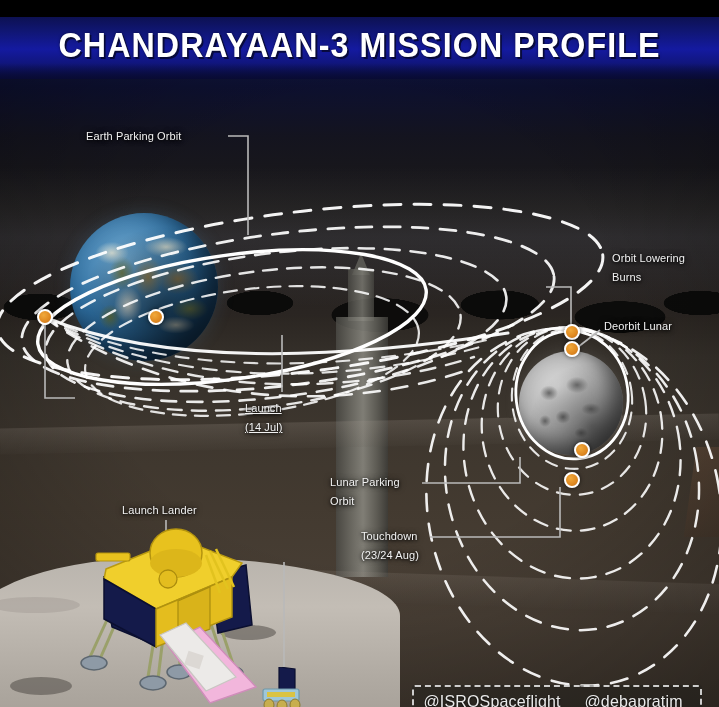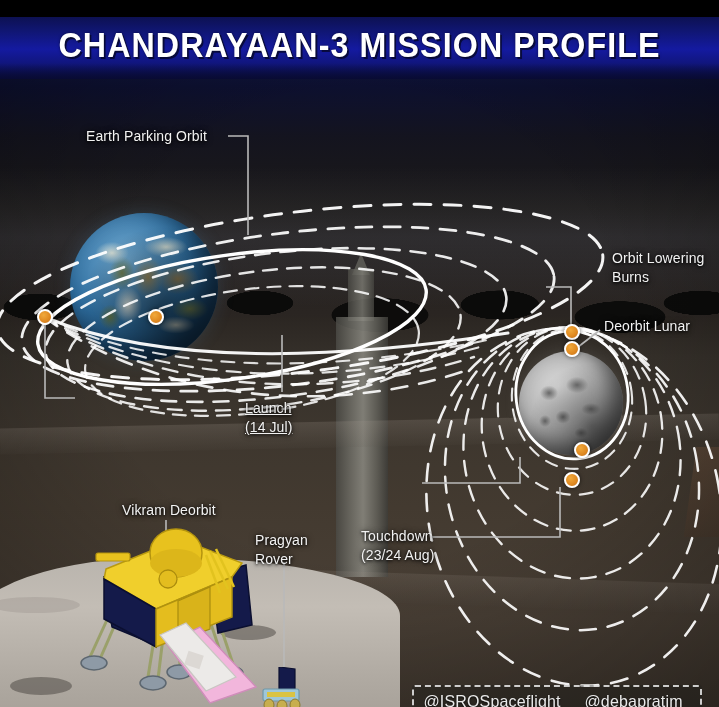--- a/index.html
+++ b/index.html
@@ -152,21 +152,21 @@
     background:radial-gradient(circle at 38% 34%,#f0a93c 0%,#e08a22 55%,#c2701a 100%);
     border:2px solid #ffffff;
     box-sizing:border-box;
     box-shadow:0 0 4px rgba(0,0,0,.6);
   }
 
   
   .label{
     position:absolute;
     color:#f2f2f2;
-    font-size:14px;
+    font-size:11px;
     line-height:19px;
     letter-spacing:.1px;
     text-shadow:0 1px 3px rgba(0,0,0,.95),0 0 6px rgba(0,0,0,.8);
     white-space:pre;
   }
 
   
   .lander{position:absolute;left:60px;top:500px;width:240px;height:190px;}
   .rover{position:absolute;left:255px;top:650px;width:60px;height:46px;}
 
@@ -328,24 +328,24 @@
   <div class="title-banner">
     <div class="title-text">CHANDRAYAAN-3 MISSION PROFILE</div>
   </div>
 
   <div class="label" style="left:86px;top:110px;">Earth Parking Orbit</div>
   <div class="label" style="left:245px;top:382px;text-decoration:underline;">Launch
 (14 Jul)</div>
   <div class="label" style="left:612px;top:232px;">Orbit Lowering
 Burns</div>
   <div class="label" style="left:604px;top:300px;">Deorbit Lunar</div>
+  <div class="label" style="left:330px;top:456px;">Lunar Parking
+Orbit</div>
   <div class="label" style="left:361px;top:510px;">Touchdown
 (23/24 Aug)</div>
-  <div class="label" style="left:122px;top:484px;">Vikram Deorbit</div>
-  <div class="label" style="left:255px;top:514px;">Pragyan
-Rover</div>
+  <div class="label" style="left:122px;top:484px;">Launch Lander</div>
 
   <div class="credits">
     <span class="credit-text">@ISROSpaceflight</span>
     <span class="credit-text">@debapratim_</span>
   </div>
 
 </div>
 
 </body></html>

